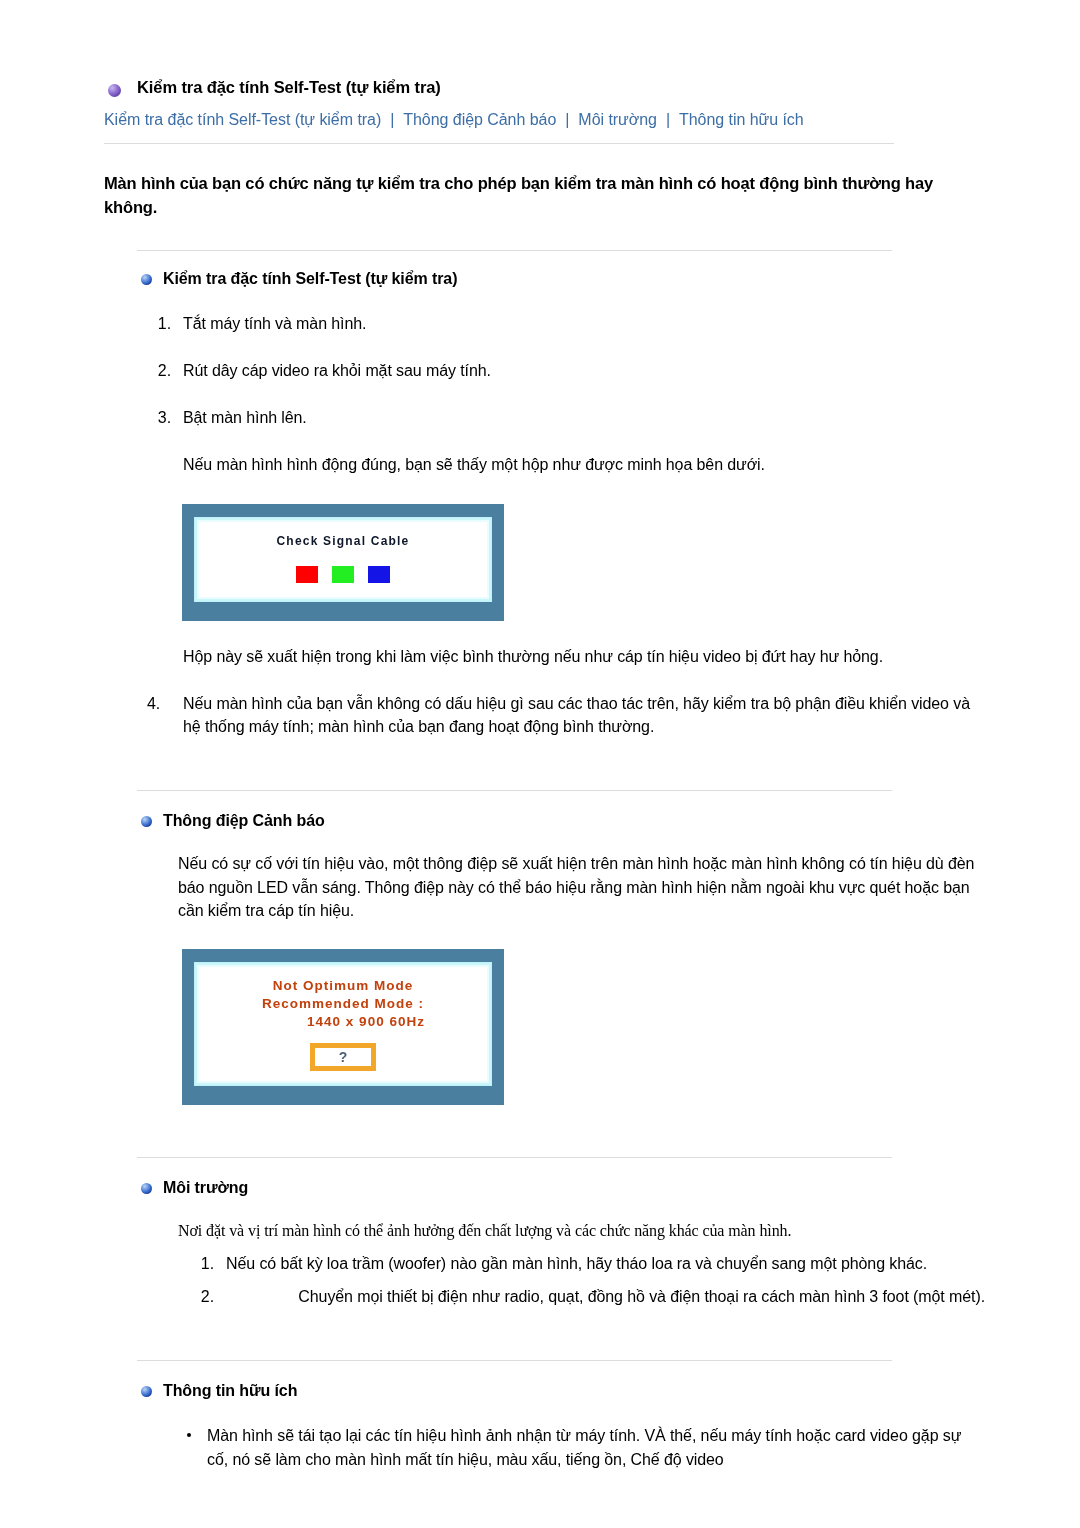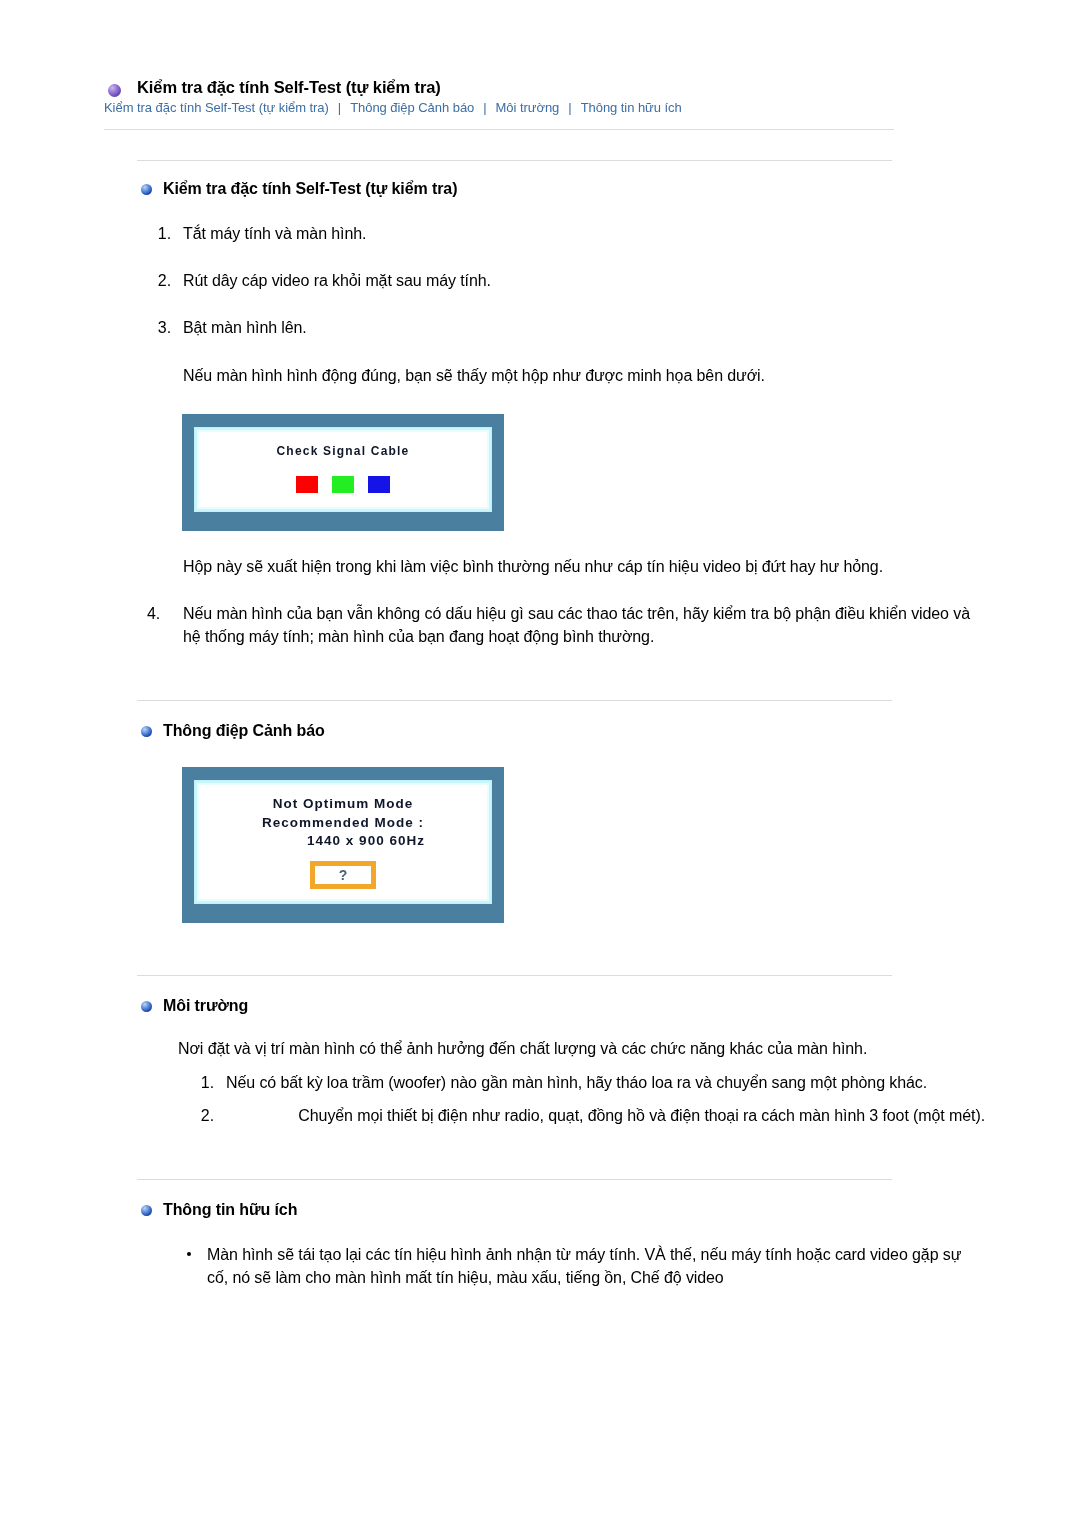--- a/index.html
+++ b/index.html
@@ -54,22 +54,22 @@
   .page-title {
     font-size: 16.5px;
     font-weight: bold;
     letter-spacing: -0.1px;
     line-height: 1.2;
     color: #000;
   }
 
   .navlinks {
     padding-left: 104px;
-    margin-top: 2px;
-    font-size: 13px;
+    margin-top: 13px;
+    font-size: 16px;
     color: #3c6ea5;
     white-space: nowrap;
     letter-spacing: -0.05px;
   }
   .navlinks a {
     color: #3c6ea5;
     text-decoration: none;
   }
   .navsep {
     color: #3c6ea5;
@@ -214,21 +214,21 @@
   }
   .osd-sq {
     width: 22px;
     height: 17px;
   }
   .sq-red   { background: #ff0000; }
   .sq-green { background: #22ee22; }
   .sq-blue  { background: #1414e6; }
 
   .osd-lines {
-    color: #0f172a;
+    color: #c2410c;
     font-size: 13.5px;
     font-weight: bold;
     letter-spacing: 1px;
     line-height: 1.35;
   }
   .osd-line-3 {
     padding-left: 46px;
   }
   .osd-qbox {
     margin: 11px auto 0 auto;
@@ -259,20 +259,21 @@
       <span class="page-title">Kiểm tra đặc tính Self-Test (tự kiểm tra)</span>
     </div>
 
     <div class="navlinks">
       <a href="#">Kiểm tra đặc tính Self-Test (tự kiểm tra)</a><span class="navsep">|</span><a href="#">Thông điệp Cảnh báo</a><span class="navsep">|</span><a href="#">Môi trường</a><span class="navsep">|</span><a href="#">Thông tin hữu ích</a>
     </div>
 
     <hr class="rule-top">
   </div>
 
+  <div class="intro">Màn hình của bạn có chức năng tự kiểm tra cho phép bạn kiểm tra màn hình có hoạt động bình thường hay không.</div>
 
   <div class="spacer-sm"></div>
   <hr class="rule-section">
 
   <div style="height:18px"></div>
   <div class="section-head-row">
     <span class="sphere sphere-blue"></span>
     <span class="section-head">Kiểm tra đặc tính Self-Test (tự kiểm tra)</span>
   </div>
 
@@ -307,20 +308,21 @@
 
   <div class="spacer-lg"></div>
   <hr class="rule-section">
   <div style="height:20px"></div>
 
   <div class="section-head-row">
     <span class="sphere sphere-blue"></span>
     <span class="section-head">Thông điệp Cảnh báo</span>
   </div>
 
+  <div class="para-sub">Nếu có sự cố với tín hiệu vào, một thông điệp sẽ xuất hiện trên màn hình hoặc màn hình không có tín hiệu dù đèn báo nguồn LED vẫn sáng. Thông điệp này có thể báo hiệu rằng màn hình hiện nằm ngoài khu vực quét hoặc bạn cần kiểm tra cáp tín hiệu.</div>
 
   <div class="osd-wrap">
     <div class="osd-outer">
       <div class="osd-inner" style="padding:14px 10px 14px 10px;">
         <div class="osd-lines">Not Optimum Mode</div>
         <div class="osd-lines">Recommended Mode :</div>
         <div class="osd-lines osd-line-3">1440 x 900 60Hz</div>
         <div class="osd-qbox">?</div>
       </div>
     </div>
@@ -328,21 +330,21 @@
 
   <div class="spacer-lg"></div>
   <hr class="rule-section">
   <div style="height:20px"></div>
 
   <div class="section-head-row">
     <span class="sphere sphere-blue"></span>
     <span class="section-head">Môi trường</span>
   </div>
 
-  <div class="para-sub bold" style="">Nơi đặt và vị trí màn hình có thể ảnh hưởng đến chất lượng và các chức năng khác của màn hình.</div>
+  <div class="para-sub bold" style="font-family:Liberation Serif, serif;">Nơi đặt và vị trí màn hình có thể ảnh hưởng đến chất lượng và các chức năng khác của màn hình.</div>
 
   <ol class="steps tight" style="padding-left:190px;">
     <li style="padding-right:130px;">Nếu có bất kỳ loa trầm (woofer) nào gần màn hình, hãy tháo loa ra và chuyển sang một phòng khác.</li>
     <li style="padding-right:95px;text-align:right;">Chuyển mọi thiết bị điện như radio, quạt, đồng hồ và điện thoại ra cách màn hình 3 foot (một mét).</li>
   </ol>
 
   <div class="spacer-lg"></div>
   <hr class="rule-section">
   <div style="height:20px"></div>
 

